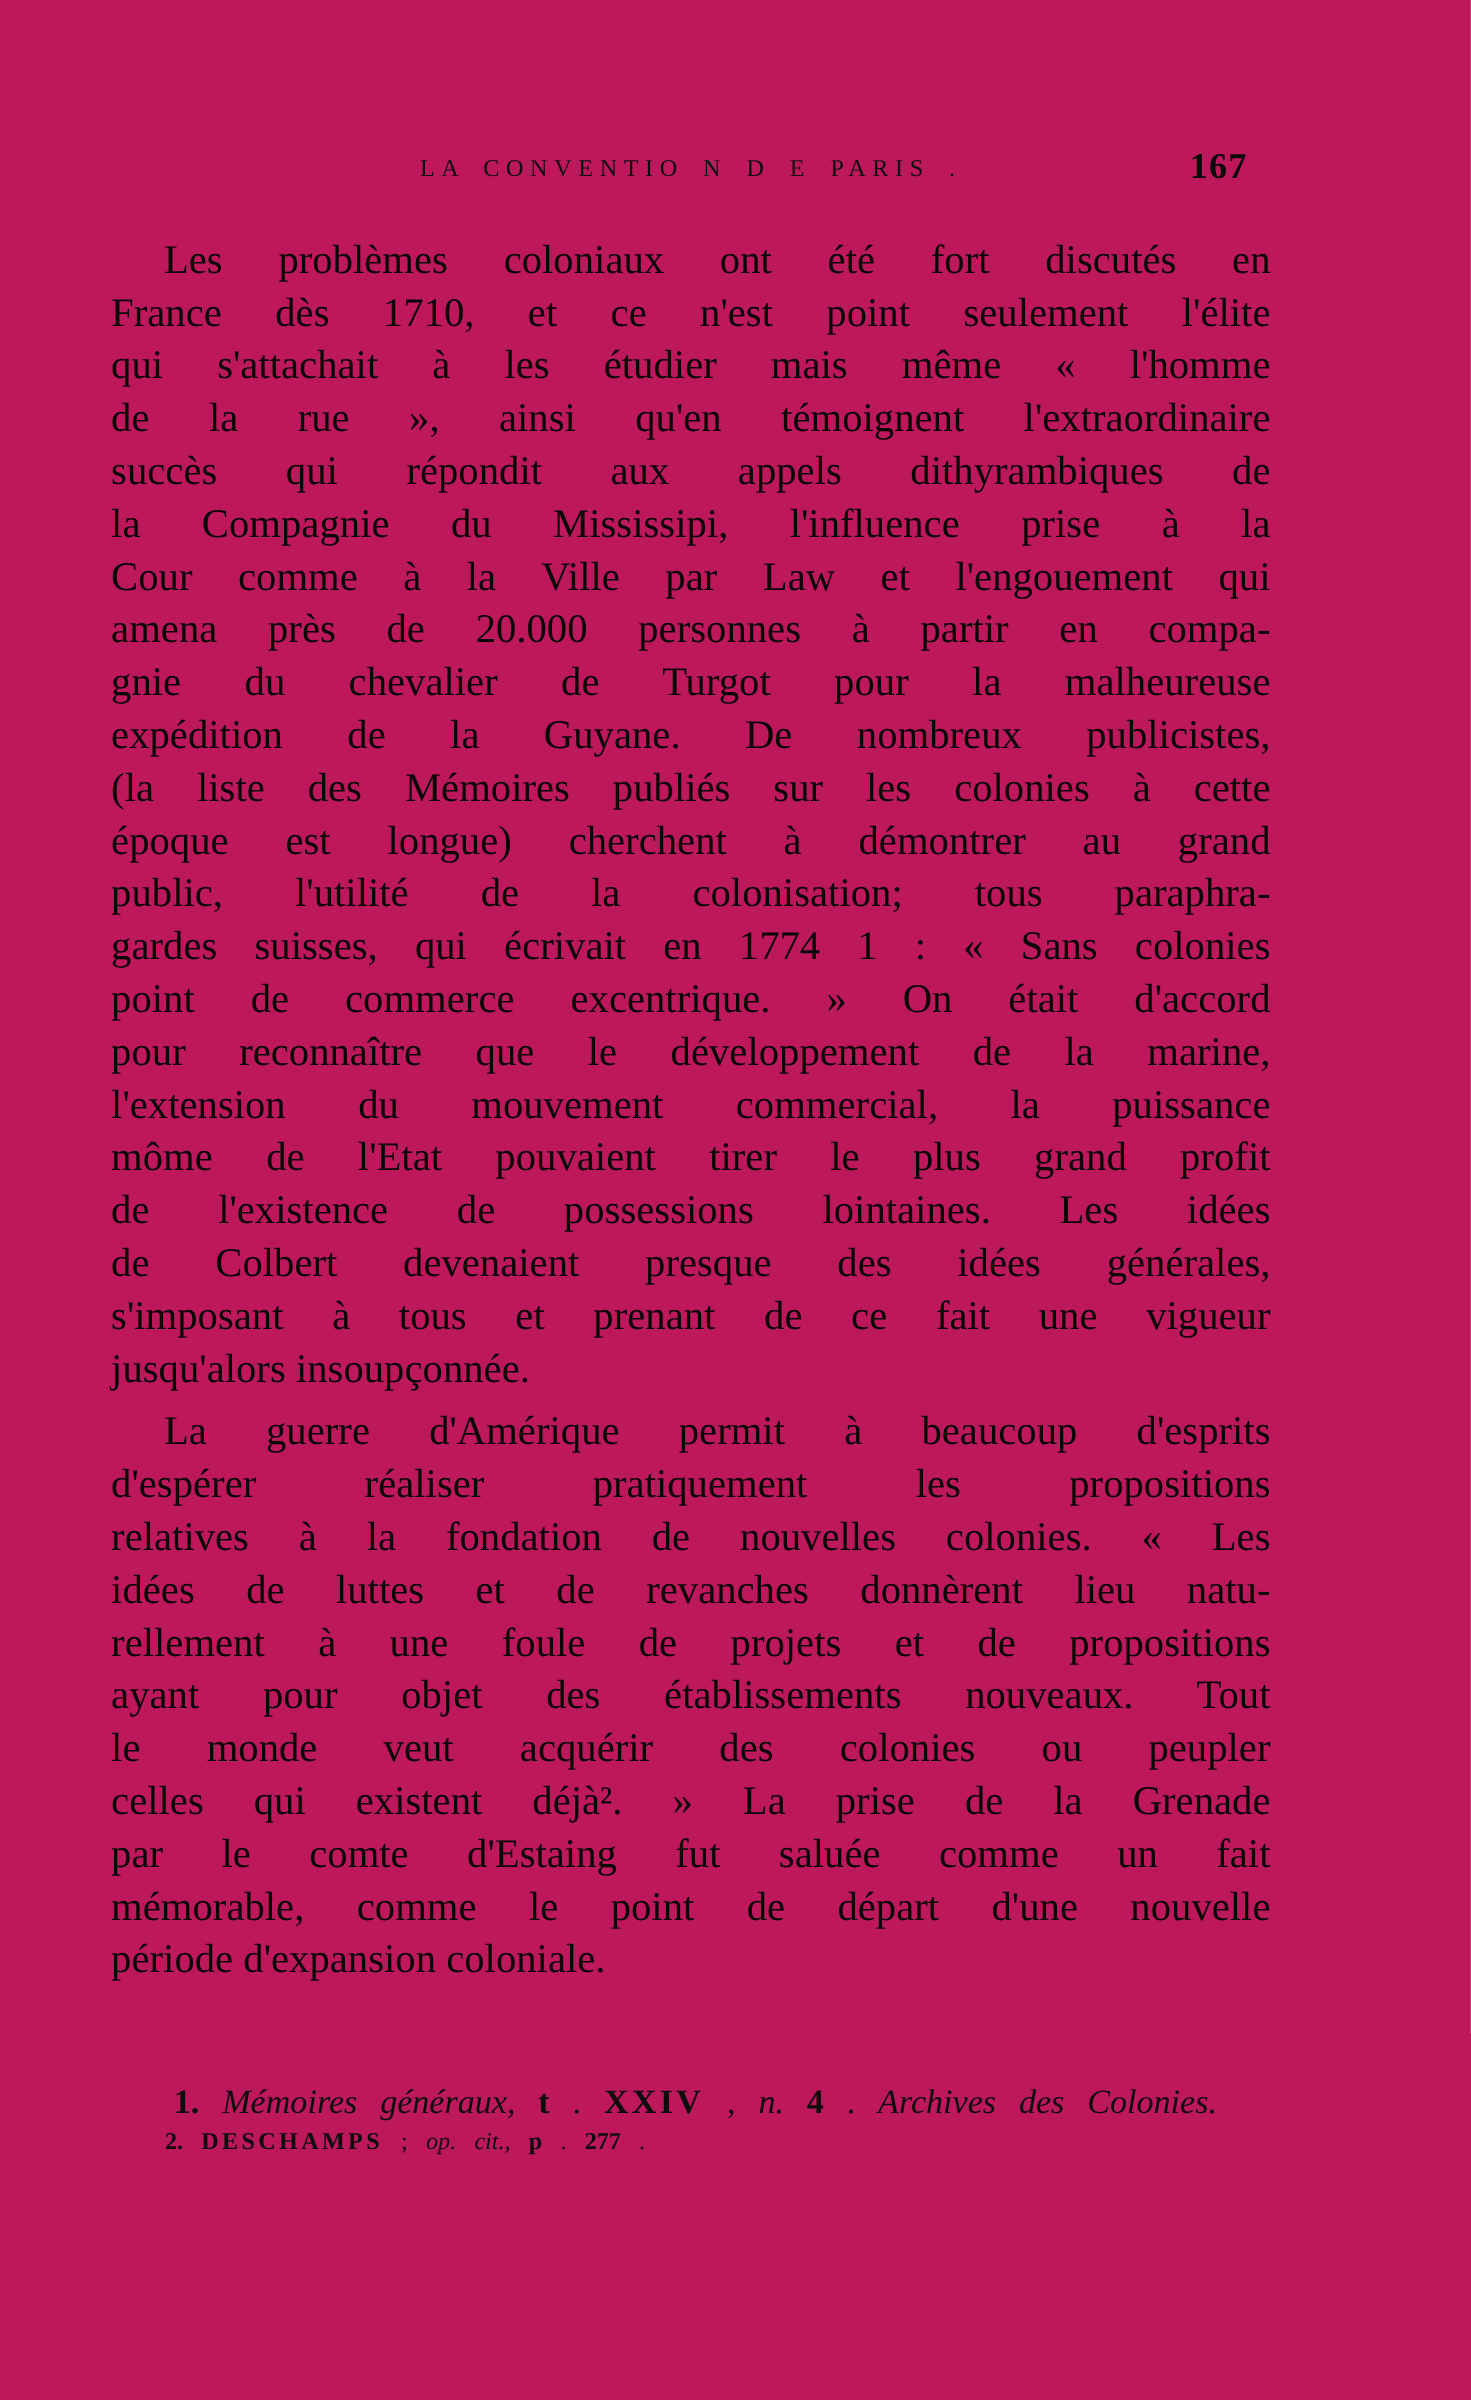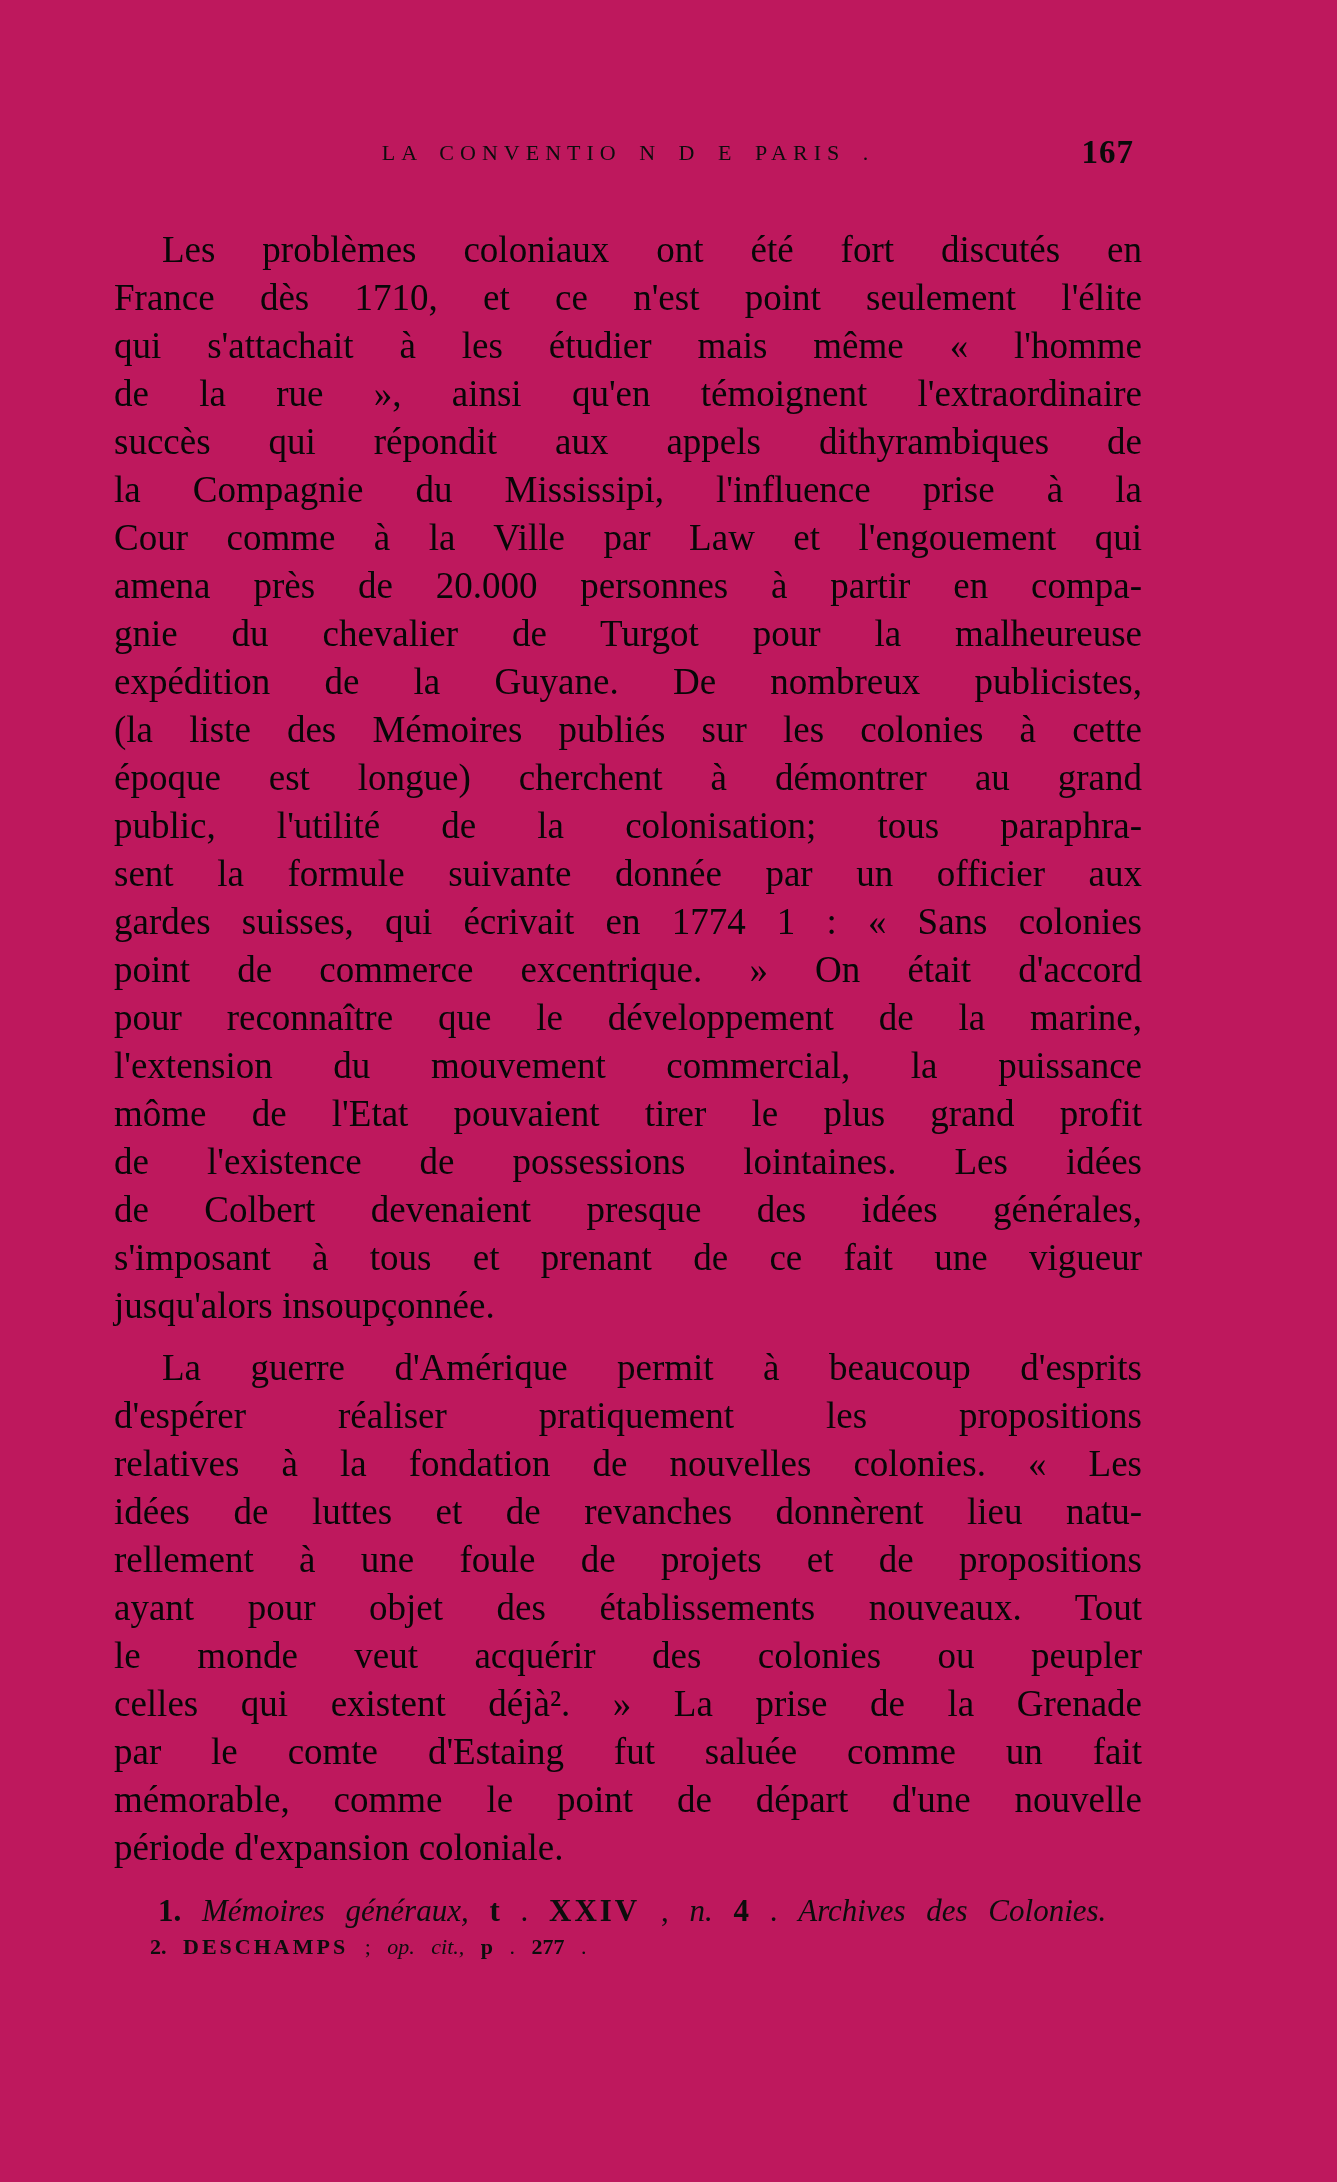--- a/index.html
+++ b/index.html
@@ -25,21 +25,21 @@
   }
   .page-number{
     position:absolute;right:22px;top:-2px;
     font-size:33px;
     font-weight:bold;
     letter-spacing:1px;
   }
 
   
   .body-text{position:absolute;top:212px;left:100px;width:1056px;}
-  .para{margin:14px;}
+  .para{margin:1px;}
   .para + .para{margin-top:9px;}
   .line{
     font-size:37px;
     line-height:48px;
     text-align:justify;
     text-align-last:justify;
     white-space:normal;
     color:#070707;
   }
   .line.endline{text-align-last:left;}
@@ -82,21 +82,20 @@
         <div class="line">de la rue », ainsi qu'en témoignent l'extraordinaire</div>
         <div class="line">succès qui répondit aux appels dithyrambiques de</div>
         <div class="line">la Compagnie du Mississipi, l'influence prise à la</div>
         <div class="line">Cour comme à la Ville par Law et l'engouement qui</div>
         <div class="line">amena près de 20.000 personnes à partir en compa-</div>
         <div class="line">gnie du chevalier de Turgot pour la malheureuse</div>
         <div class="line">expédition de la Guyane. De nombreux publicistes,</div>
         <div class="line">(la liste des Mémoires publiés sur les colonies à cette</div>
         <div class="line">époque est longue) cherchent à démontrer au grand</div>
         <div class="line">public, l'utilité de la colonisation; tous paraphra-</div>
-        <div class="line">sent la formule suivante donnée par un officier aux</div>
         <div class="line">gardes suisses, qui écrivait en 1774 1 : « Sans colonies</div>
         <div class="line">point de commerce excentrique. » On était d'accord</div>
         <div class="line">pour reconnaître que le développement de la marine,</div>
         <div class="line">l'extension du mouvement commercial, la puissance</div>
         <div class="line">môme de l'Etat pouvaient tirer le plus grand profit</div>
         <div class="line">de l'existence de possessions lointaines. Les idées</div>
         <div class="line">de Colbert devenaient presque des idées générales,</div>
         <div class="line">s'imposant à tous et prenant de ce fait une vigueur</div>
         <div class="line endline">jusqu'alors insoupçonnée.</div>
       </div>

